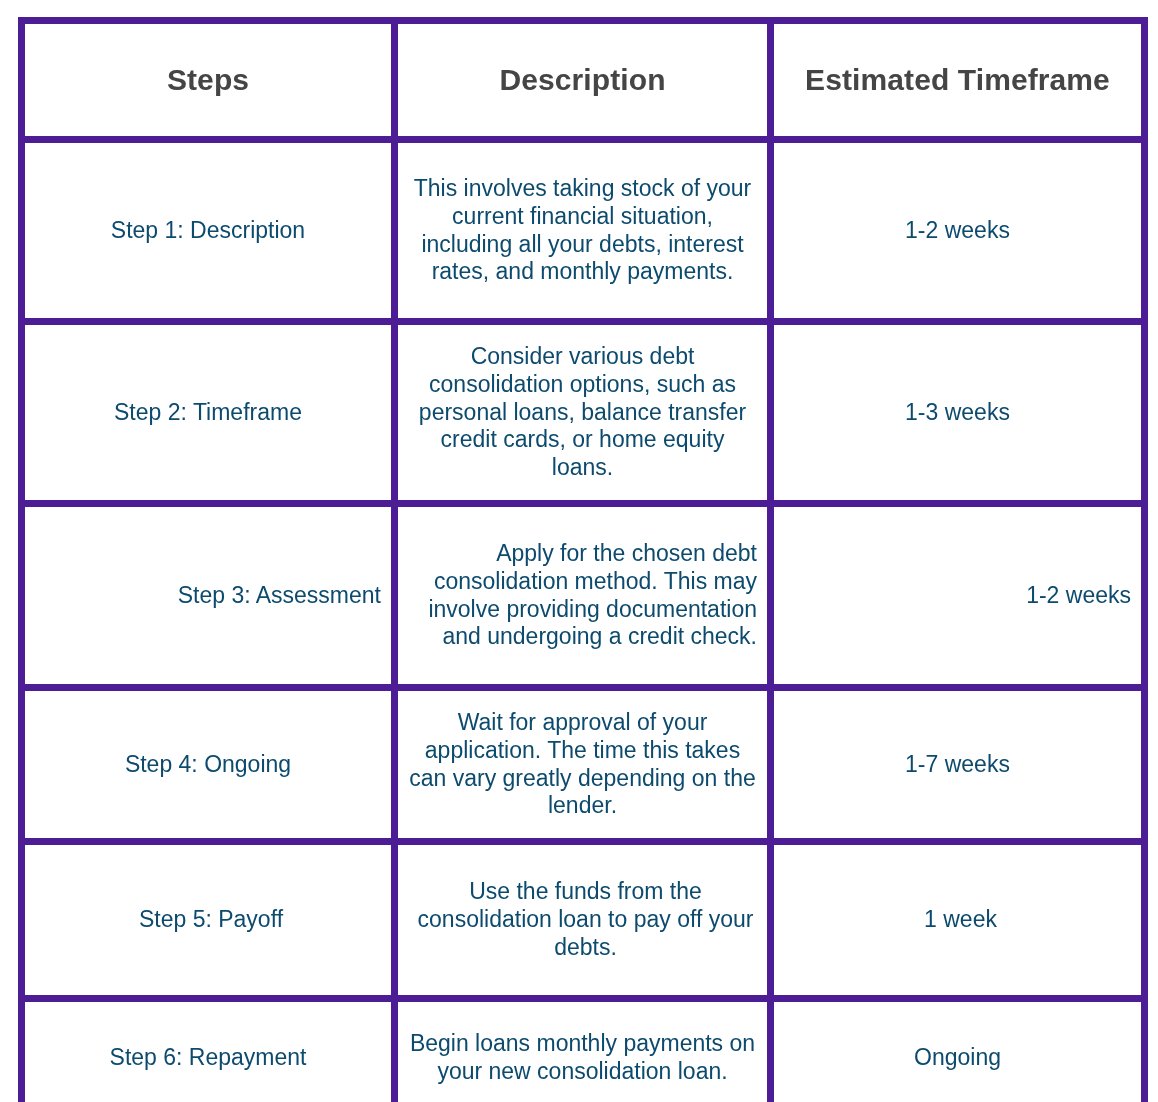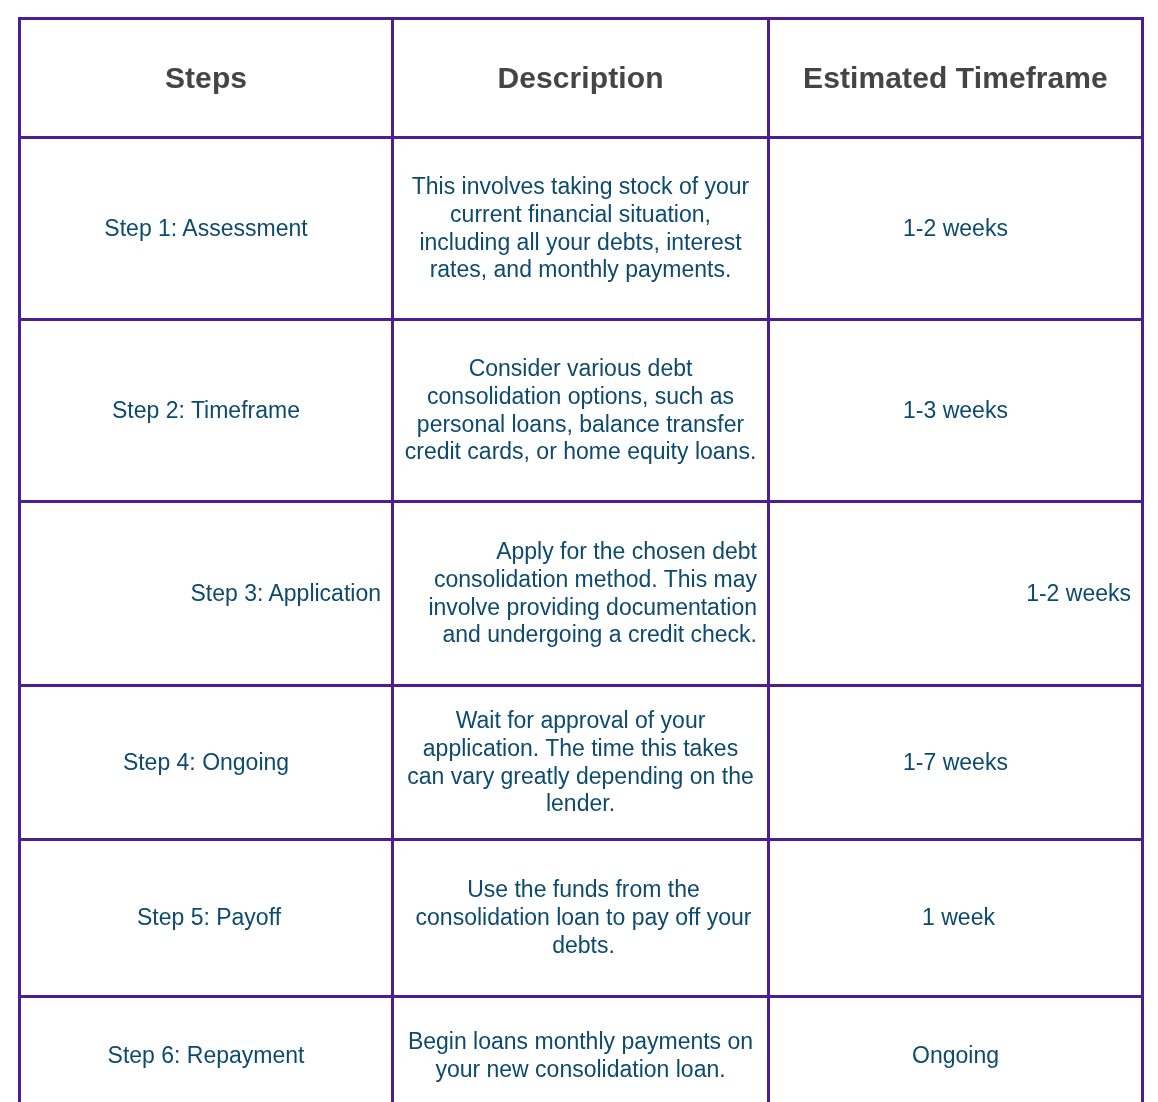--- a/index.html
+++ b/index.html
@@ -29,21 +29,21 @@
   }
   table.data-table {
     border-collapse: collapse;
     width: 1123px;
     height: 1064px;
     table-layout: fixed;
     background: #ffffff;
   }
   table.data-table td,
   table.data-table th {
-    border: 3px solid #4c1d95;
+    border: 7px solid #4c1d95;
     padding: 6px 10px;
     box-sizing: border-box;
     vertical-align: middle;
     text-align: center;
   }
   col.col-steps { width: 373px; }
   col.col-desc  { width: 376px; }
   col.col-time  { width: 374px; }
 
   thead th {
@@ -83,31 +83,31 @@
       </colgroup>
       <thead>
         <tr>
           <th>Steps</th>
           <th>Description</th>
           <th>Estimated Timeframe</th>
         </tr>
       </thead>
       <tbody>
         <tr class="row-0">
-          <td class="cell-step">Step 1: Assessment</td>
+          <td class="cell-step">Step 1: Description</td>
           <td class="cell-desc">This involves taking stock of your current financial situation, including all your debts, interest rates, and monthly payments.</td>
           <td class="cell-time">1-2 weeks</td>
         </tr>
         <tr class="row-1">
           <td class="cell-step">Step 2: Timeframe</td>
           <td class="cell-desc">Consider various debt consolidation options, such as personal loans, balance transfer credit cards, or home equity loans.</td>
           <td class="cell-time">1-3 weeks</td>
         </tr>
         <tr class="row-2">
-          <td class="cell-step">Step 3: Application</td>
+          <td class="cell-step">Step 3: Assessment</td>
           <td class="cell-desc">Apply for the chosen debt consolidation method. This may involve providing documentation and undergoing a credit check.</td>
           <td class="cell-time">1-2 weeks</td>
         </tr>
         <tr class="row-3">
           <td class="cell-step">Step 4: Ongoing</td>
           <td class="cell-desc">Wait for approval of your application. The time this takes can vary greatly depending on the lender.</td>
           <td class="cell-time">1-7 weeks</td>
         </tr>
         <tr class="row-4">
           <td class="cell-step">Step 5: Payoff</td>

